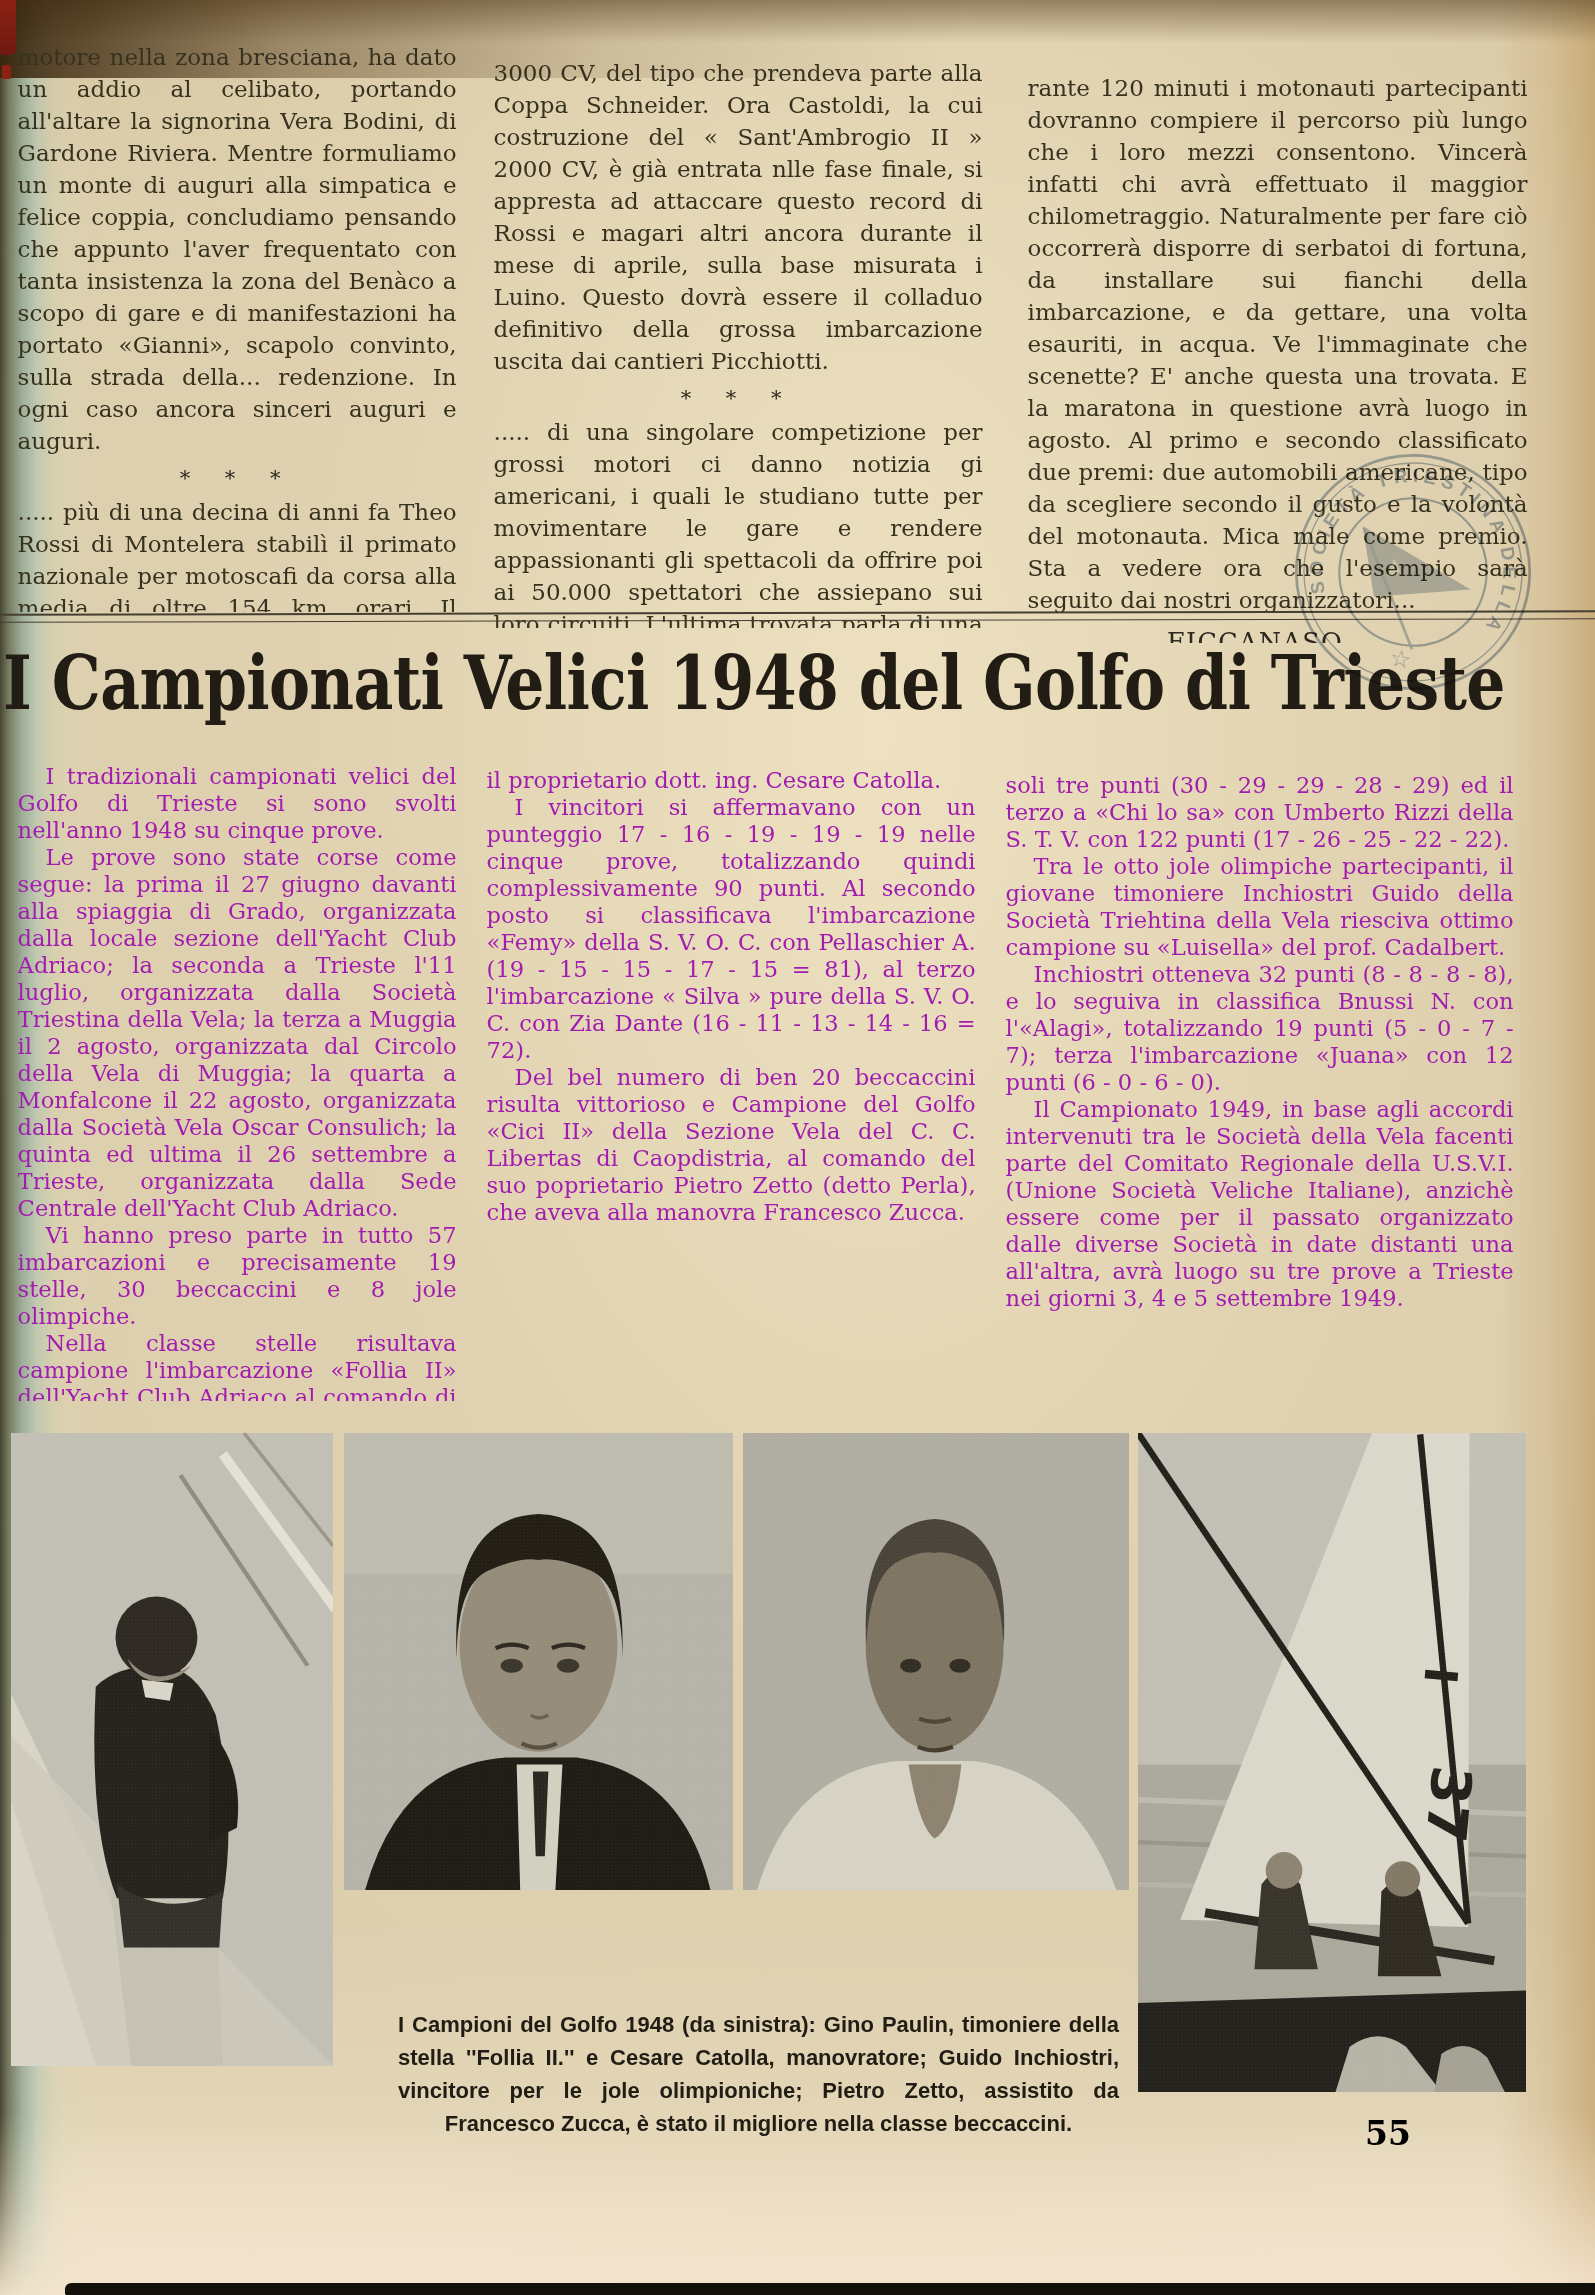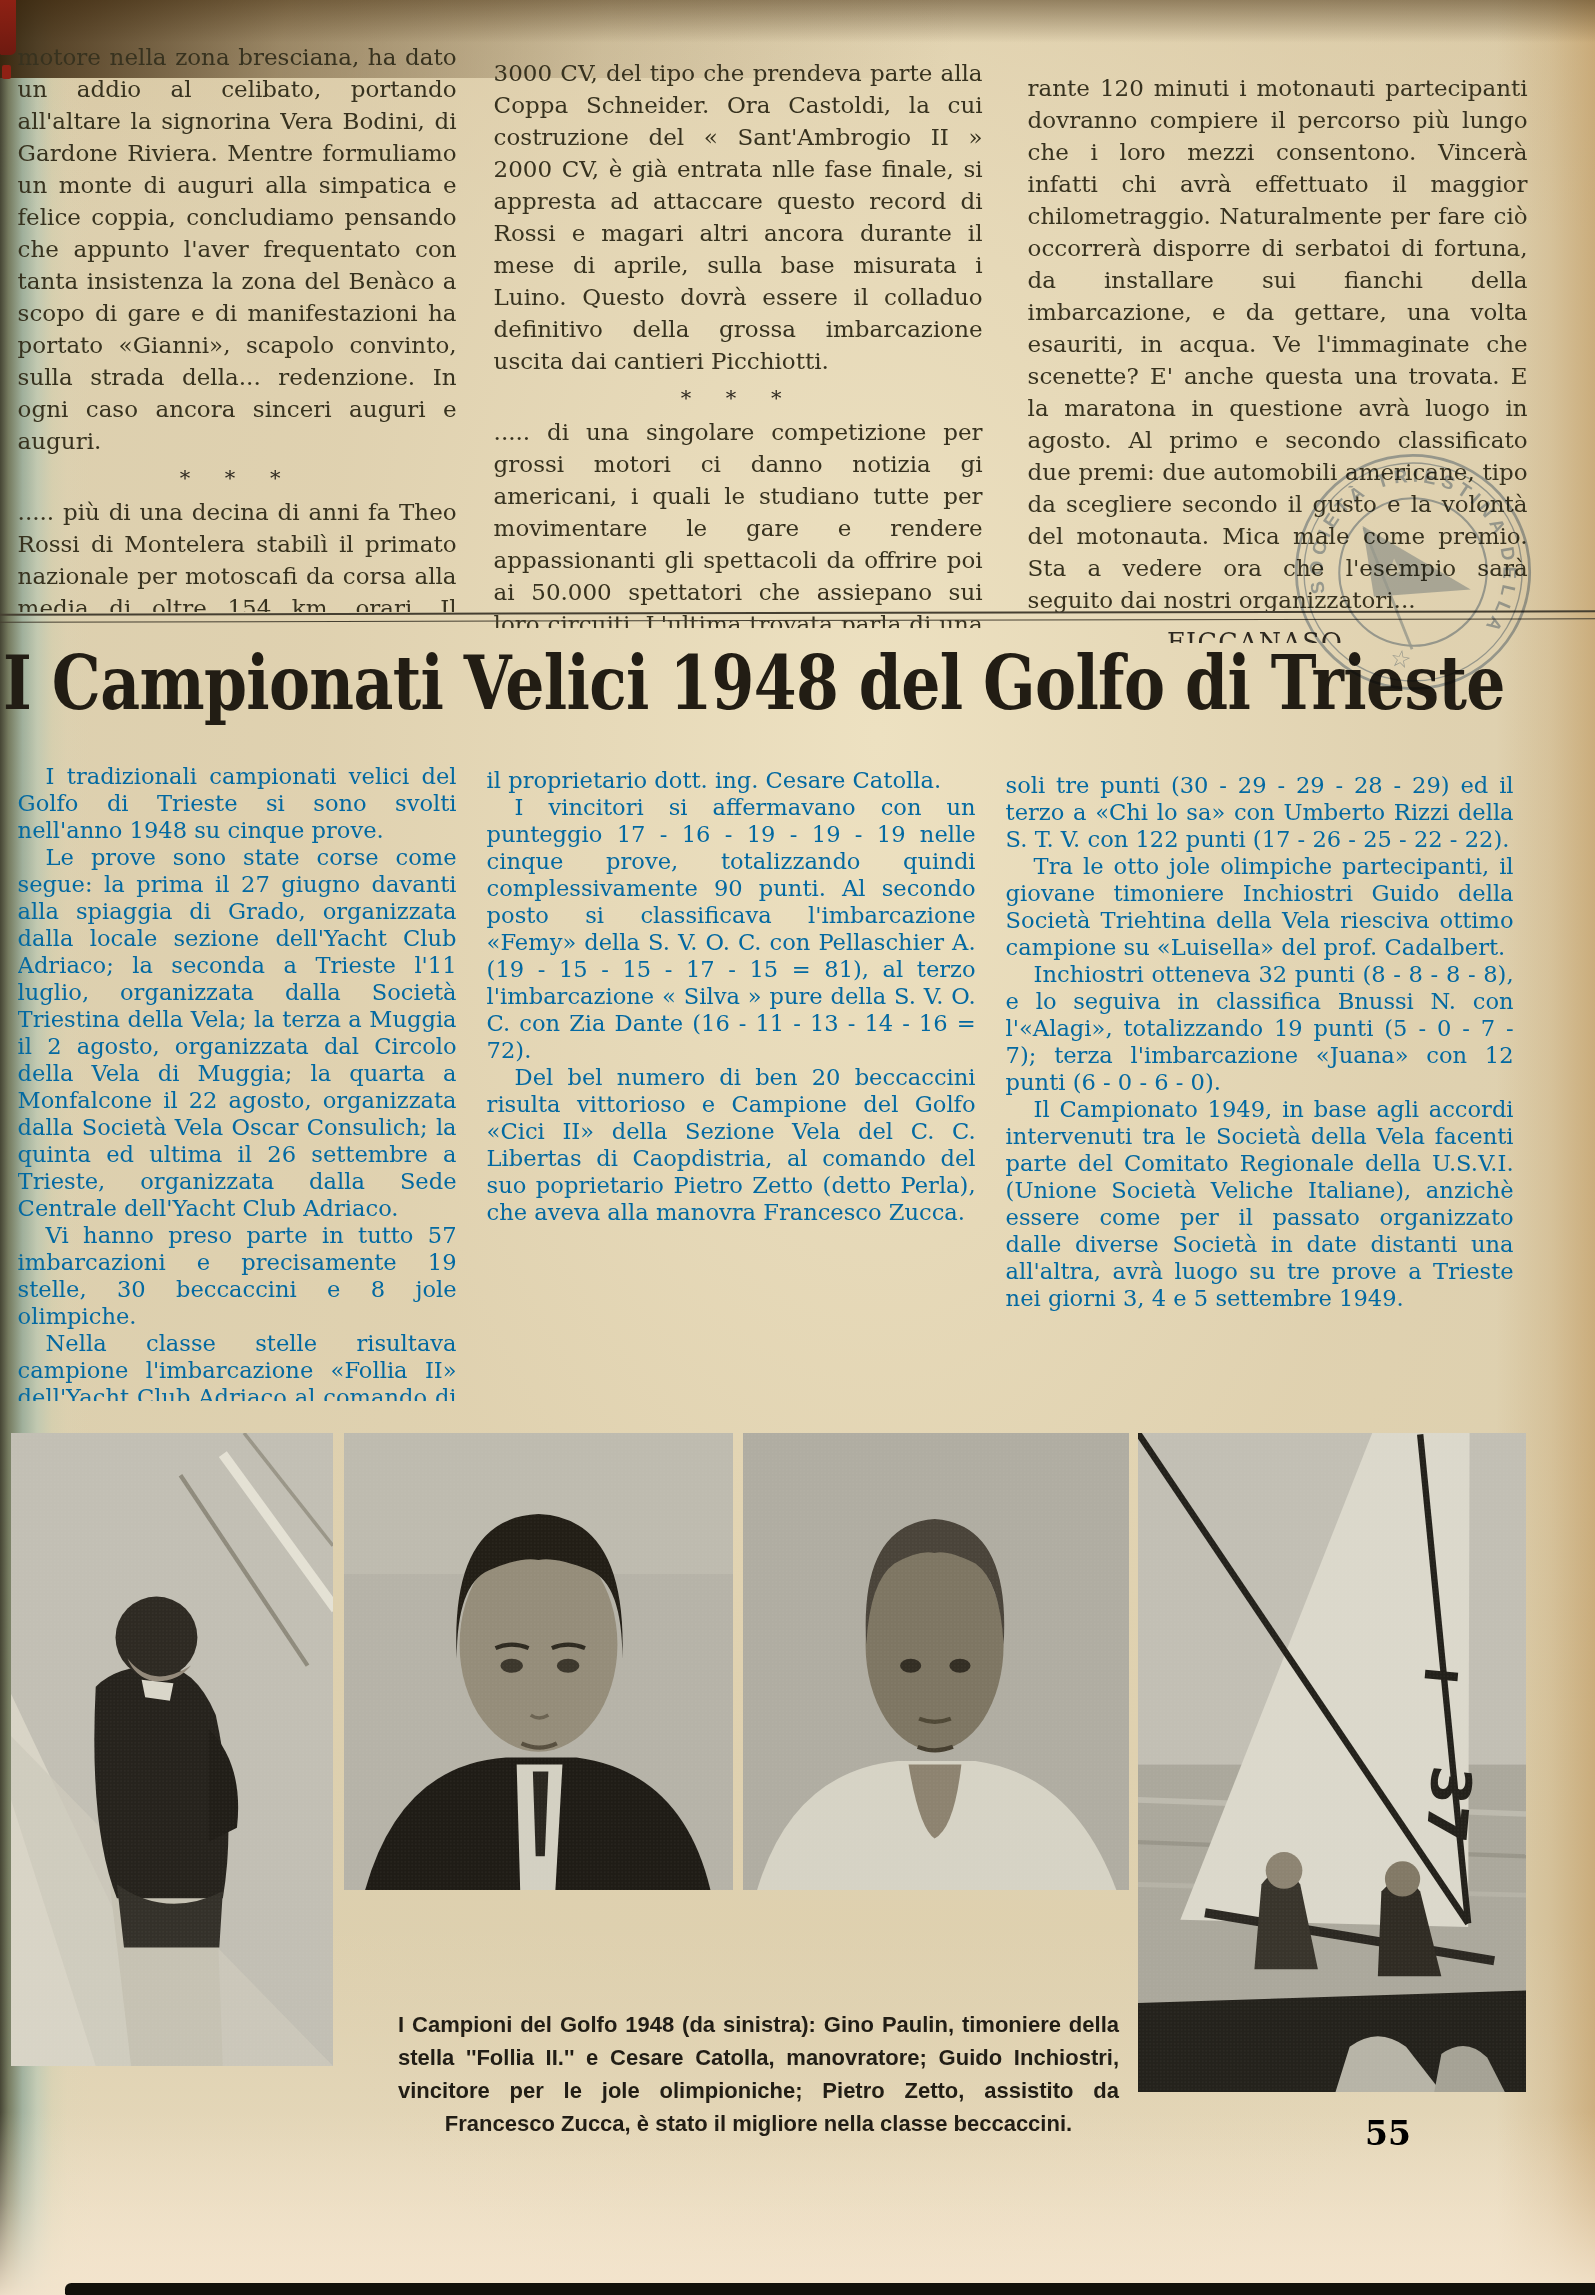--- a/index.html
+++ b/index.html
@@ -37,21 +37,21 @@
   .article-section{position:absolute;left:17.6px;top:763px;width:1496px;display:grid;
     grid-template-columns:439px 489px 508px;column-gap:30px;}
   .col{overflow:hidden;}
   .top-section .col{font-size:23px;line-height:32px;height:571px;}
   .article-section .col{font-size:22.6px;line-height:27px;height:638px;}
   .top-section .c2{padding-top:15.5px;}
   .top-section .c3{padding-top:31px;margin-left:8px;}
   .article-section .c2{padding-top:3.5px;}
   .article-section .c3{padding-top:8.5px;}
   p.body-par{margin:0;text-align:justify;hyphens:auto;-webkit-hyphens:auto;color:#37321f;}
-  .article-section p.body-par{color:#0369a1;}
+  .article-section p.body-par{color:#a21caf;}
   p.ind{text-indent:28px;}
   .sep{ text-align:center;letter-spacing:14px;font-size:21px;line-height:28px;margin:7px 0 4.2px 0;color:#2e2920;}
   .signature{text-align:center;padding-right:45px;font-size:25.4px;letter-spacing:1.4px;margin-top:10px;color:#2e2920;}
 
   .rule{position:absolute;left:0;width:1595px;top:612px;height:6.3px;
     border-top:2.1px solid #453f31;border-bottom:1.4px solid #453f31;transform:rotate(-0.12deg);}
 
   .headline{position:absolute;left:2.8px;top:639px;width:1551px;white-space:nowrap;overflow:hidden;
     font-family:"DejaVu Serif","Liberation Serif",serif;font-weight:bold;font-size:61px;color:#221d14;
     transform:scale(1.01,1.22);transform-origin:left top;letter-spacing:-0.7px;}

